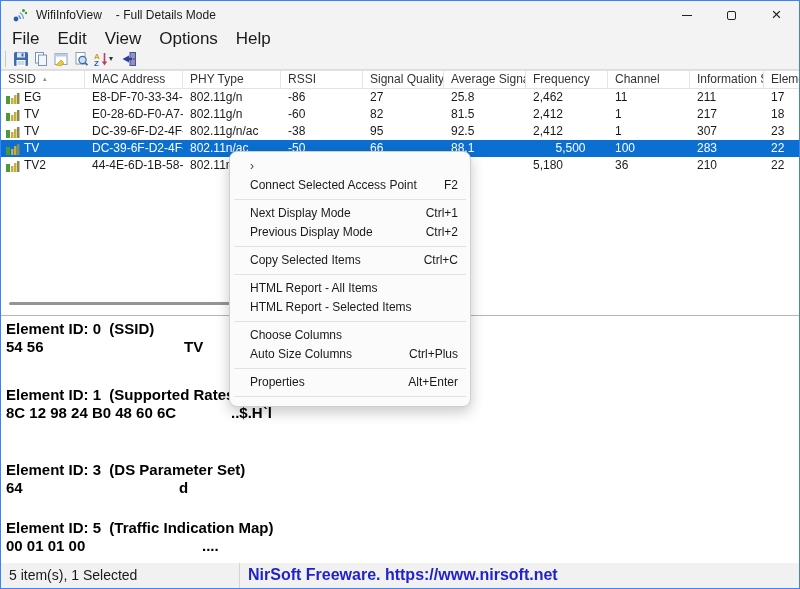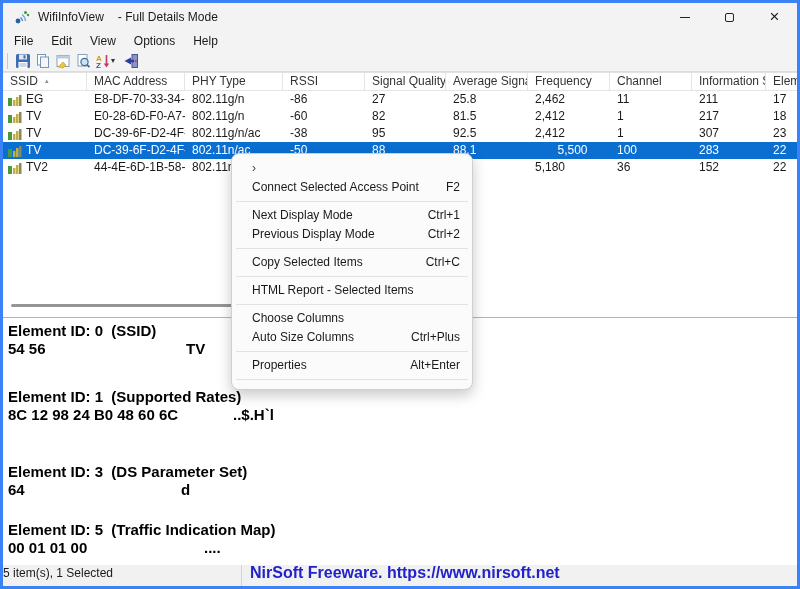--- a/index.html
+++ b/index.html
@@ -1,31 +1,31 @@
 <!DOCTYPE html>
 <html><head>
 <meta charset="utf-8">
 <style>
   * { margin:0; padding:0; box-sizing:border-box; }
   html,body { width:800px; height:589px; font-family:"Liberation Sans", sans-serif; background:#e8e8e8; }
-  .window { position:absolute; inset:0; background:#14532d; border:3px solid #3b82f6; overflow:hidden; }
+  .window { position:absolute; inset:0; background:#14532d; border:1px solid #3b82f6; overflow:hidden; }
 
   
   .titlebar { position:absolute; left:0; top:0; right:0; height:28px; background:#f3f3f3; display:flex; align-items:center; }
   .app-icon { margin:0 8px 0 10px; width:17px; height:17px; flex:0 0 auto; }
   .title-text { font-size:12px; color:#1a1a1a; }
   .title-mode { font-size:12px; color:#1a1a1a; margin-left:14px; }
   .win-controls { position:absolute; right:0; top:0; height:28px; display:flex; }
   .win-btn { width:45px; height:28px; display:flex; align-items:center; justify-content:center; color:#222; font-size:13px; }
   .glyph-min { width:10px; height:1px; background:#222; display:block; }
   .glyph-max { width:9px; height:9px; border:1px solid #222; border-radius:2px; display:block; }
 
   
   .menubar { position:absolute; left:0; top:28px; right:0; height:19px; background:#f3f3f3; display:flex; align-items:center; padding-left:2px; }
-  .menu-item { font-size:12px; color:#1a1a1a; padding:2px 9px;text-align:center; }
+  .menu-item { font-size:17px; color:#1a1a1a; padding:2px 9px;text-align:center; }
 
   
   .toolbar { position:absolute; left:0; top:47px; right:0; height:22px; background:#f3f3f3; border-bottom:1px solid #dcdcdc; display:flex; align-items:center; padding-left:4px; }
   .tb-grip { width:1px; height:16px; background:#c8c8c8; margin-right:5px; }
   .tb-btn { width:20px; height:20px; display:flex; align-items:center; justify-content:center; }
   .tb-caret { font-size:8px; color:#333; margin:0 2px 0 -2px; }
 
   
   .listview { position:absolute; left:0; top:69px; right:0; height:245px; background:#fff; border-top:1px solid #e2e2e2; }
   .lv-header { display:flex; height:18px; background:#fff; border-bottom:1px solid #e4e4e4; }
@@ -42,21 +42,21 @@
   
   .details { position:absolute; left:0; top:314px; right:0; height:248px; background:#fff; border-top:1px solid #b4b4b4; z-index:1; }
   .dt-block { position:absolute; left:5px; right:0; }
   .dt-title { font-size:15px; font-weight:bold; color:#000; height:17px; white-space:pre; }
   .dt-hexline { position:relative; height:17px; margin-top:1px; }
   .dt-hex { font-size:15px; font-weight:bold; color:#000; white-space:pre; }
   .dt-ascii { position:absolute; top:0; font-size:15px; font-weight:bold; color:#000; white-space:pre; }
 
   
   .statusbar { position:absolute; left:0; bottom:0; right:0; height:27px; background:#f1f1f1; border-top:1px solid #d4d4d4; display:flex; align-items:center; }
-  .sb-left { font-size:12px; color:#1a1a1a; width:238px; }
+  .sb-left { font-size:14px; color:#1a1a1a; padding-left:8px; width:238px; }
   .sb-right { font-size:16px; font-weight:bold; border-left:1px solid #d4d4d4; padding-left:8px; height:100%; display:flex; align-items:center; }
 
   
   .ctx-menu { position:absolute; left:228px; top:150px; width:242px; background:#fbfbfb; border:1px solid #cfcfcf; border-radius:8px; box-shadow:0 5px 14px rgba(0,0,0,.22); padding:5px 0; z-index:10; }
   .ctx-item { height:19px; line-height:19px; display:flex; font-size:12px; color:#1a1a1a; padding:0 12px 0 20px; }
   .ctx-label { flex:1; white-space:nowrap; }
   .ctx-shortcut { white-space:nowrap; color:#1a1a1a; }
   .ctx-sub { color:#444; font-size:12px; }
   .ctx-sep { height:1px; background:#e2e2e2; margin:4px 4px; }
 </style>
@@ -226,21 +226,21 @@
               <rect x="0" y="5" width="4" height="8" fill="#4a9a3a"></rect>
               <rect x="5" y="7" width="2.5" height="6" fill="#c2ae42"></rect>
               <rect x="8" y="4" width="2.5" height="9" fill="#c2ae42"></rect>
               <rect x="11" y="2" width="2.5" height="11" fill="#8a8a52"></rect>
             </svg>
             <span>TV</span>
           </div>
           <div class="lv-cell" style="width: 98px;">DC-39-6F-D2-4F-A1</div>
           <div class="lv-cell" style="width: 98px;">802.11n/ac</div>
           <div class="lv-cell" style="width: 82px;">-50</div>
-          <div class="lv-cell" style="width: 81px;">88</div>
+          <div class="lv-cell" style="width: 81px;">66</div>
           <div class="lv-cell" style="width: 82px;">88.1</div>
           <div class="lv-cell" style="width: 82px; text-align: center;">5,500</div>
           <div class="lv-cell" style="width: 82px;">100</div>
           <div class="lv-cell" style="width: 74px;">283</div>
           <div class="lv-cell" style="width: 62px;">22</div>
         </div>
         <div class="lv-row">
           <div class="lv-cell ssid" style="width: 84px;">
             <svg width="14" height="13" viewBox="0 0 14 13" class="wifi-ic">
               <rect x="0" y="5" width="4" height="8" fill="#4a9a3a"></rect>
@@ -250,21 +250,21 @@
             </svg>
             <span>TV2</span>
           </div>
           <div class="lv-cell" style="width: 98px;">44-4E-6D-1B-58-8B</div>
           <div class="lv-cell" style="width: 98px;">802.11n/ac</div>
           <div class="lv-cell" style="width: 82px;"></div>
           <div class="lv-cell" style="width: 81px;"></div>
           <div class="lv-cell" style="width: 82px;"></div>
           <div class="lv-cell" style="width: 82px;">5,180</div>
           <div class="lv-cell" style="width: 82px;">36</div>
-          <div class="lv-cell" style="width: 74px;">152</div>
+          <div class="lv-cell" style="width: 74px;">210</div>
           <div class="lv-cell" style="width: 62px;">22</div>
         </div>
       </div>
     <div class="hscroll-thumb"></div>
   </div>
 
   <div class="details" id="details">
       <div class="dt-block" style="top: 4px;">
         <div class="dt-title">Element ID: 0  (SSID)</div>
         <div class="dt-hexline"><span class="dt-hex">54 56</span><span class="dt-ascii" style="left: 178px;">TV</span></div>
@@ -305,20 +305,23 @@
         <span class="ctx-label">Previous Display Mode</span>
         <span class="ctx-shortcut">Ctrl+2</span>
       </div>
       <div class="ctx-sep"></div>
       <div class="ctx-item">
         <span class="ctx-label">Copy Selected Items</span>
         <span class="ctx-shortcut">Ctrl+C</span>
       </div>
       <div class="ctx-sep"></div>
       <div class="ctx-item">
+        <span class="ctx-label">HTML Report - All Items</span>
+      </div>
+      <div class="ctx-item">
         <span class="ctx-label">HTML Report - Selected Items</span>
       </div>
       <div class="ctx-sep"></div>
       <div class="ctx-item">
         <span class="ctx-label">Choose Columns</span>
       </div>
       <div class="ctx-item">
         <span class="ctx-label">Auto Size Columns</span>
         <span class="ctx-shortcut">Ctrl+Plus</span>
       </div>

